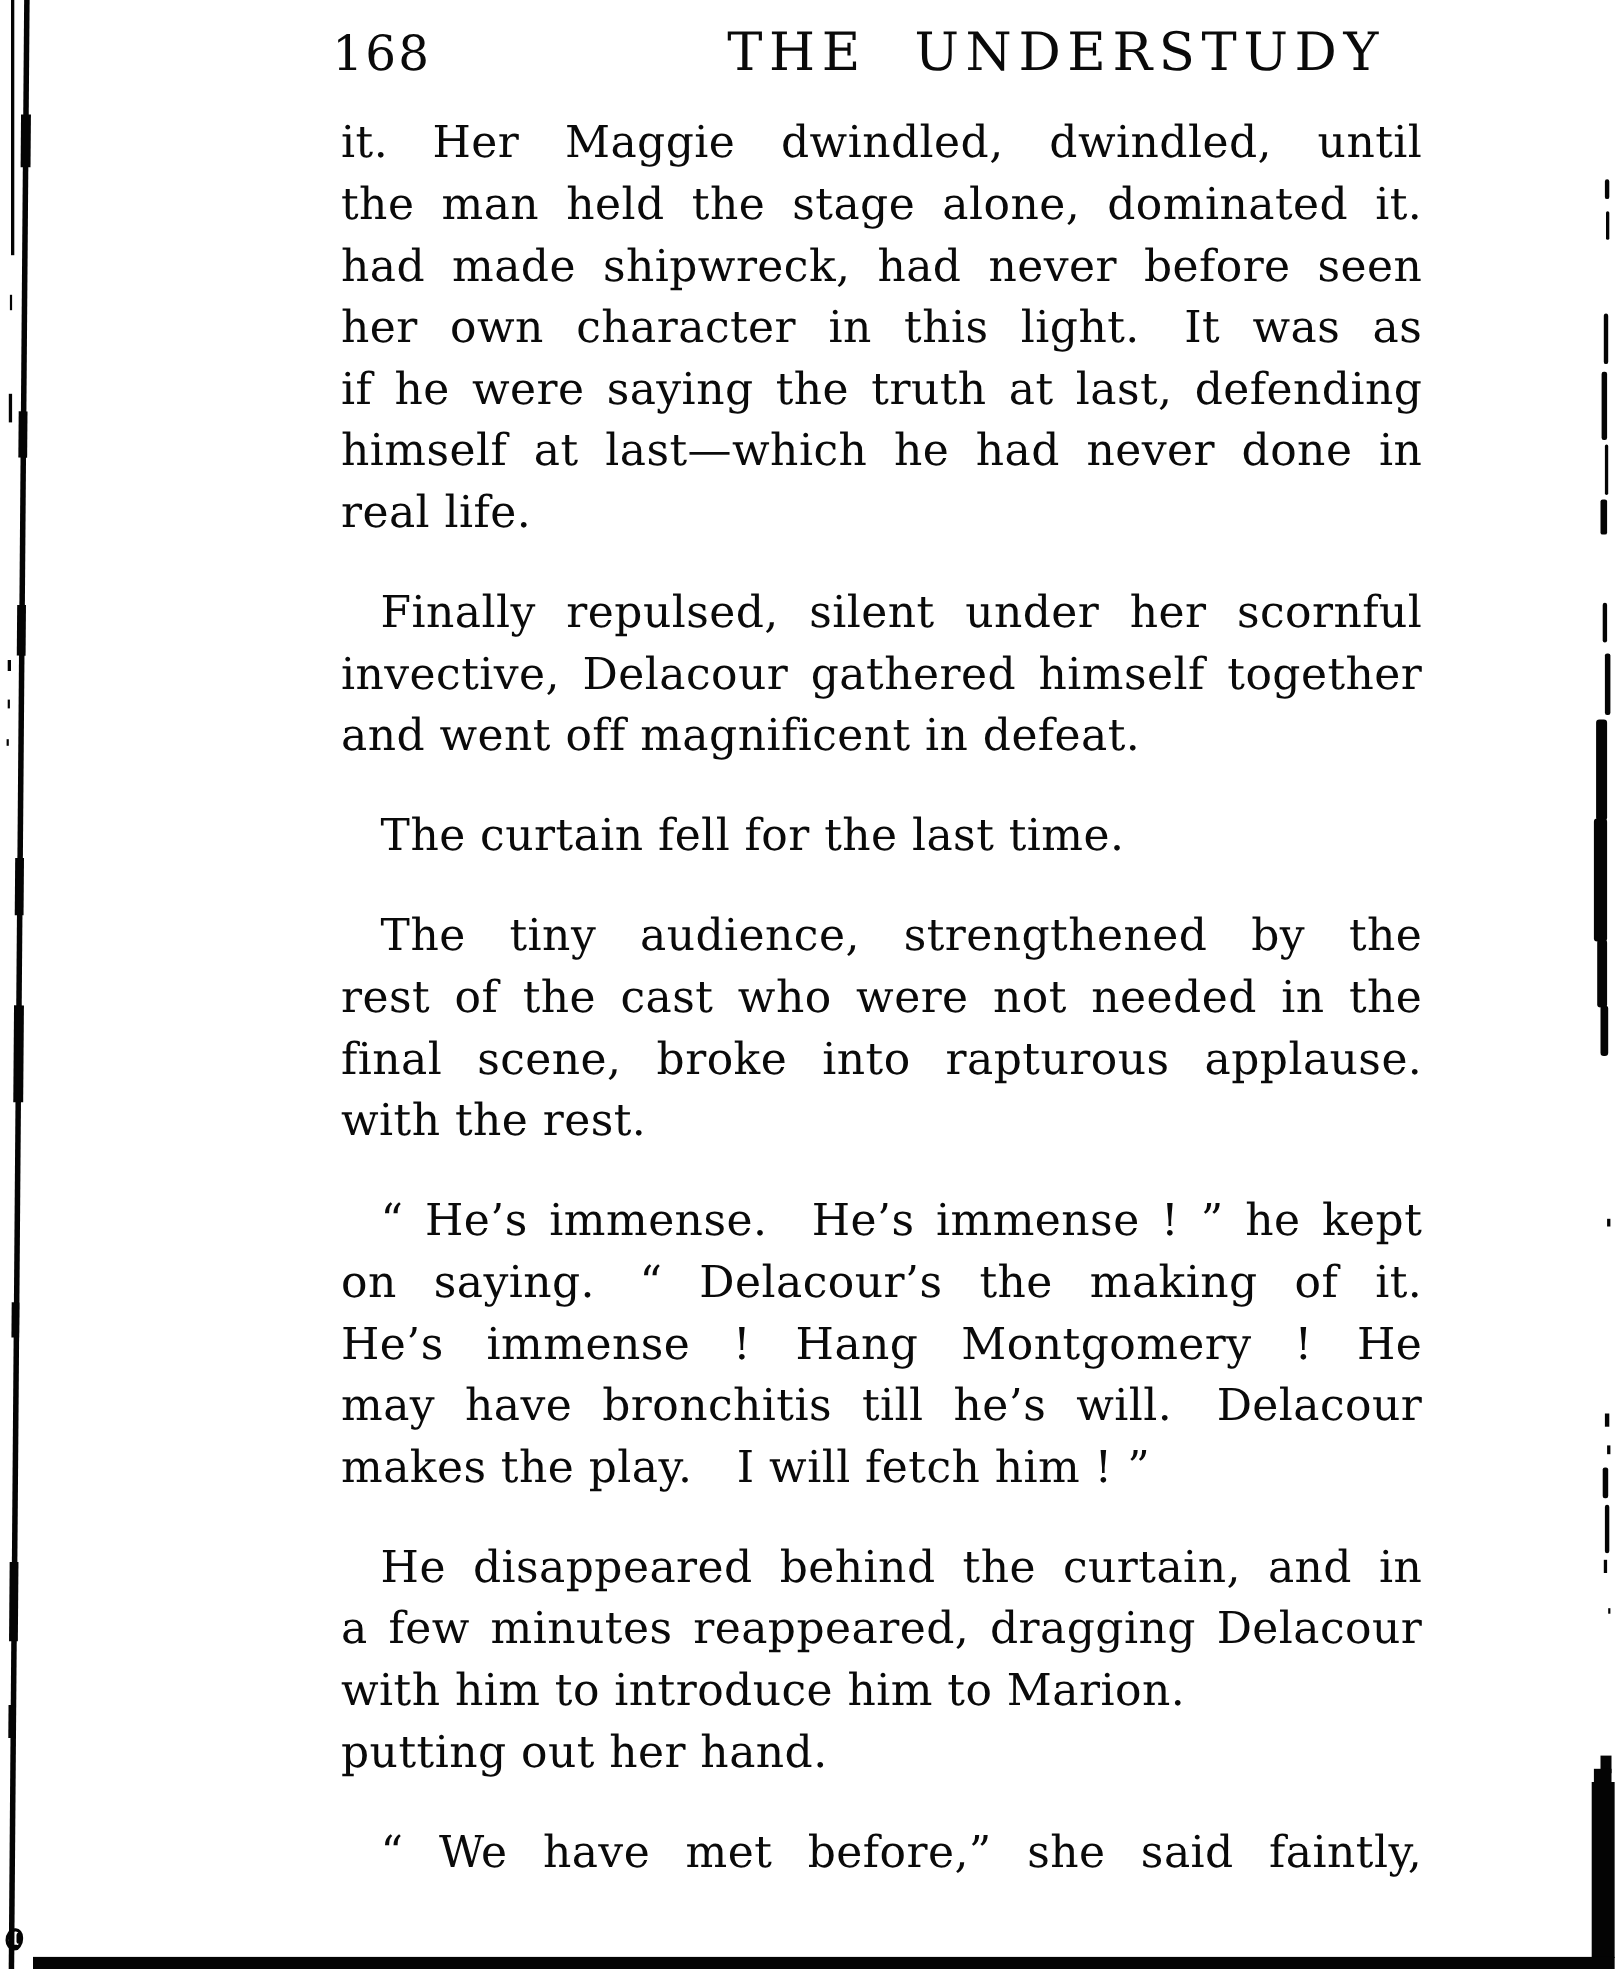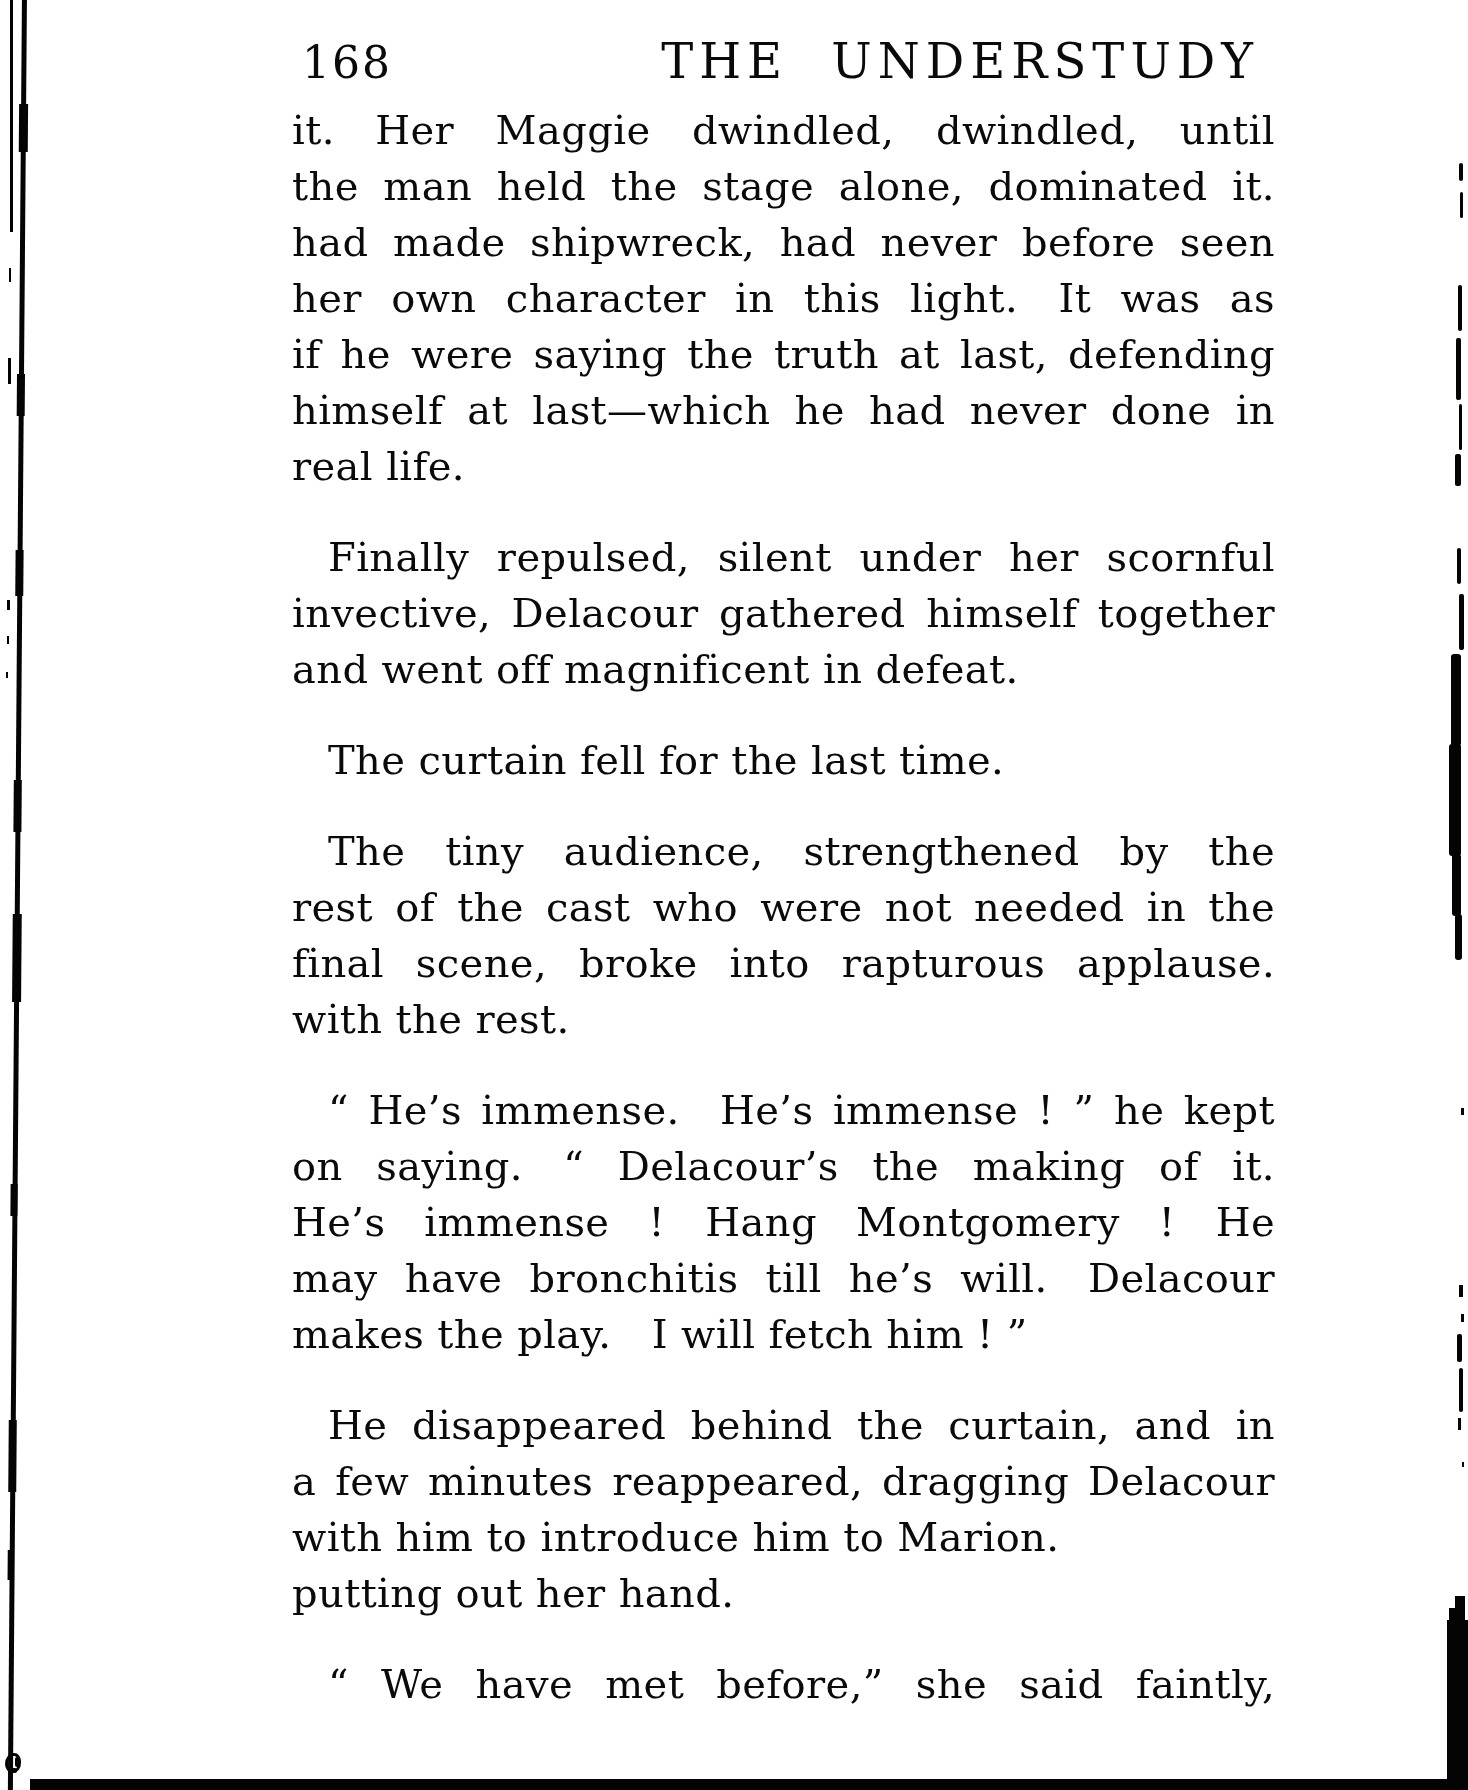--- a/index.html
+++ b/index.html
@@ -15,21 +15,21 @@
     width: 1468px;
     height: 1790px;
     background: #ffffff;
     font-family: "DejaVu Serif", "Liberation Serif", serif;
     color: #0a0a0a;
   }
   
   .header {
     position: absolute;
     left: 310px;
-    top: 33px;
+    top: 20px;
     width: 983px;
     height: 62px;
   }
   .pagenum {
     position: absolute;
     left: -8px;
     top: 4px;
     font-size: 44px;
     letter-spacing: 2px;
   }
@@ -40,21 +40,21 @@
     top: 0;
     text-align: right;
     font-size: 48px;
     letter-spacing: 6px;
     word-spacing: 22px;
     white-space: nowrap;
   }
   
   .textblock {
     position: absolute;
-    left: 292px;
+    left: 310px;
     top: 102px;
     width: 983px;
   }
   .line {
     height: 56px;
     line-height: 56px;
     font-size: 40px;
     letter-spacing: 0.4px;
     text-align: justify;
     text-align-last: justify;

